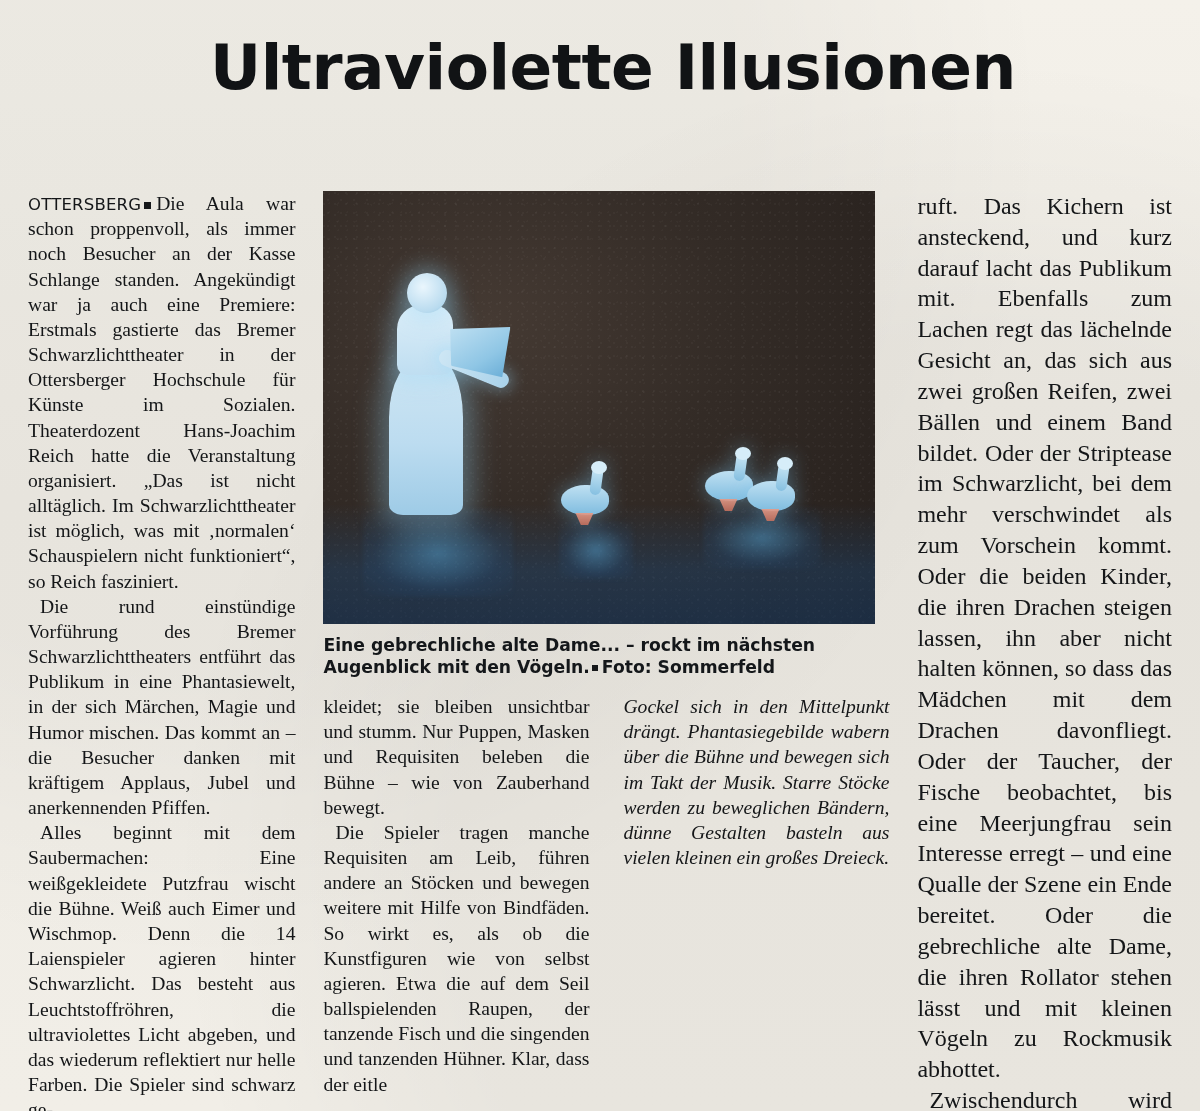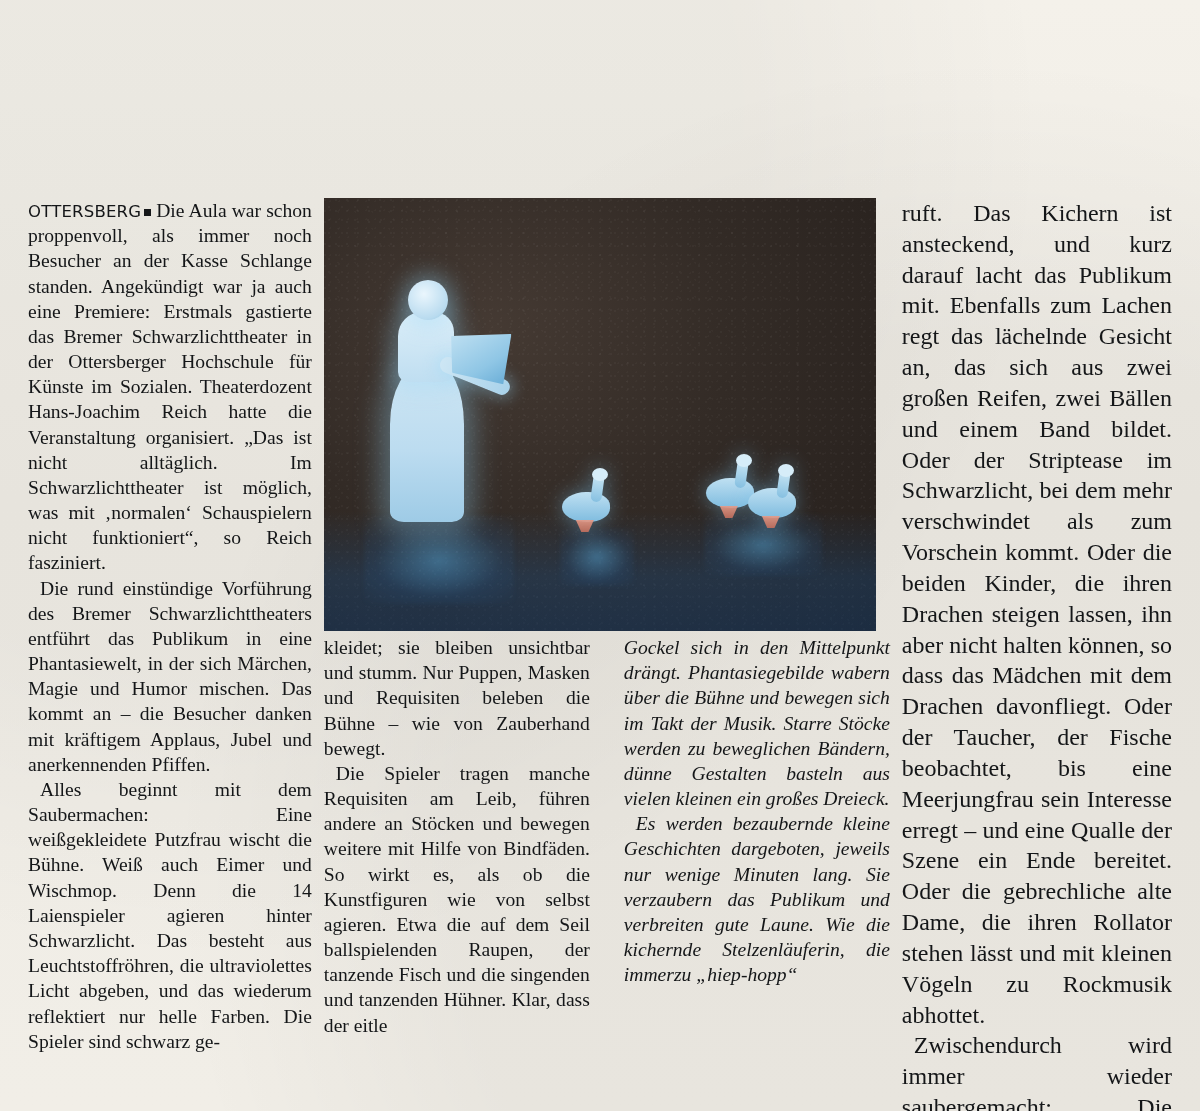--- a/index.html
+++ b/index.html
@@ -51,26 +51,26 @@
     line-height: 1.1;
     text-align: center;
     color: #15181a;
     margin: 14px 0 0 0;
     padding-left: 22px;
   }
 
   
   .cols {
     position: absolute;
-    top: 180px;
+    top: 173px;
     left: 0;
     width: 1144px;
     height: 900px;
     display: flex;
-    gap: 0;
+    gap: 16px;
   }
   .col {
     position: relative;
   }
   .col-1 { width: 290px; padding-right: 12px; }
   .col-mid { width: 566px; }
   .col-4 { width: 276px; padding-left: 12px; }
 
   .body-text {
     font-family: "Liberation Serif", serif;
@@ -246,37 +246,38 @@
     line-height: 1.28;
     color: #14171a;
     margin-top: 10px;
     width: 552px;
   }
   .caption .sq { width: 6px; height: 6px; margin: 0 4px 1px 2px; }
 
   
   .mid-cols {
     display: flex;
-    margin-top: 4px;
+    margin-top: 16px;
     width: 566px;
   }
   .mid-col {
     width: 266px;
   }
   .mid-col.left { padding-right: 17px; }
   .mid-col.right { padding-left: 17px; font-style: italic; }
 
   .col-4 .body-text { font-size: 24px; }
 </style>
 </head>
 <body>
 
 <div class="paper">
   <div class="page-inner">
 
+    <h1 class="headline">Ultraviolette Illusionen</h1>
 
     <div class="cols">
 
       <div class="col col-1">
         <div class="body-text">
           <p class="first"><span class="dateline">OTTERSBERG</span><span class="sq"></span><span>Die Aula war schon proppenvoll, als immer noch Besucher an der Kasse Schlange standen. Angekündigt war ja auch eine Premiere: Erstmals gastierte das Bremer Schwarzlichttheater in der Ottersberger Hochschule für Künste im Sozialen. Theaterdozent Hans-Joachim Reich hatte die Veranstaltung organisiert. „Das ist nicht alltäglich. Im Schwarzlichttheater ist möglich, was mit ‚normalen‘ Schauspielern nicht funktioniert“, so Reich fasziniert.</span></p>
           <p class="gap"><span>Die rund einstündige Vorführung des Bremer Schwarzlichttheaters entführt das Publikum in eine Phantasiewelt, in der sich Märchen, Magie und Humor mischen. Das kommt an – die Besucher danken mit kräftigem Applaus, Jubel und anerkennenden Pfiffen.</span></p>
           <p><span>Alles beginnt mit dem Saubermachen: Eine weißgekleidete Putzfrau wischt die Bühne. Weiß auch Eimer und Wischmop. Denn die 14 Laienspieler agieren hinter Schwarzlicht. Das besteht aus Leuchtstoffröhren, die ultraviolettes Licht abgeben, und das wiederum reflektiert nur helle Farben. Die Spieler sind schwarz ge-</span></p>
         </div>
       </div>
@@ -314,33 +315,35 @@
               <div class="legs"></div>
             </div>
             <div class="goose g3">
               <div class="body"></div>
               <div class="neck"></div>
               <div class="head2"></div>
               <div class="legs"></div>
             </div>
           </div>
 
+          <div class="caption">
+            <span>Eine gebrechliche alte Dame... – rockt im nächsten Augenblick mit den Vögeln.</span><span class="sq"></span><span>Foto: Sommerfeld</span>
+          </div>
         </div>
 
         <div class="mid-cols">
           <div class="mid-col left">
             <div class="body-text">
               <p class="first"><span>kleidet; sie bleiben unsichtbar und stumm. Nur Puppen, Masken und Requisiten beleben die Bühne – wie von Zauberhand bewegt.</span></p>
               <p><span>Die Spieler tragen manche Requisiten am Leib, führen andere an Stöcken und bewegen weitere mit Hilfe von Bindfäden. So wirkt es, als ob die Kunstfiguren wie von selbst agieren. Etwa die auf dem Seil ballspielenden Raupen, der tanzende Fisch und die singenden und tanzenden Hühner. Klar, dass der eitle</span></p>
             </div>
           </div>
           <div class="mid-col right">
             <div class="body-text">
               <p class="first"><span>Gockel sich in den Mittelpunkt drängt. Phantasiegebilde wabern über die Bühne und bewegen sich im Takt der Musik. Starre Stöcke werden zu beweglichen Bändern, dünne Gestalten basteln aus vielen kleinen ein großes Dreieck.</span></p>
-              <p><span>Es werden bezaubernde kleine Geschichten dargeboten, jeweils nur wenige Minuten lang. Sie verzaubern das Publikum und verbreiten gute Laune. Wie die kichernde Stelzenläuferin, die immerzu „hiep-hopp“</span></p>
             </div>
           </div>
         </div>
 
       </div>
 
       <div class="col col-4">
         <div class="body-text">
           <p class="first"><span>ruft. Das Kichern ist ansteckend, und kurz darauf lacht das Publikum mit. Ebenfalls zum Lachen regt das lächelnde Gesicht an, das sich aus zwei großen Reifen, zwei Bällen und einem Band bildet. Oder der Striptease im Schwarzlicht, bei dem mehr verschwindet als zum Vorschein kommt. Oder die beiden Kinder, die ihren Drachen steigen lassen, ihn aber nicht halten können, so dass das Mädchen mit dem Drachen davonfliegt. Oder der Taucher, der Fische beobachtet, bis eine Meerjungfrau sein Interesse erregt – und eine Qualle der Szene ein Ende bereitet. Oder die gebrechliche alte Dame, die ihren Rollator stehen lässt und mit kleinen Vögeln zu Rockmusik abhottet.</span></p>
           <p><span>Zwischendurch wird immer wieder saubergemacht: Die Putzfrau kommt mit Eimer und Feudel. Aus der Ecke taucht eine Ratte auf, die die Frau erst verjagt, dann aber streichelt – das Tierchen darf sogar den Stiel des Wischmops hinunterrutschen und wird anhänglich: Es folgt ihr auf Schritt und Tritt – eine niedliche Geschichte.</span><span class="sq"></span><span>is</span></p>

